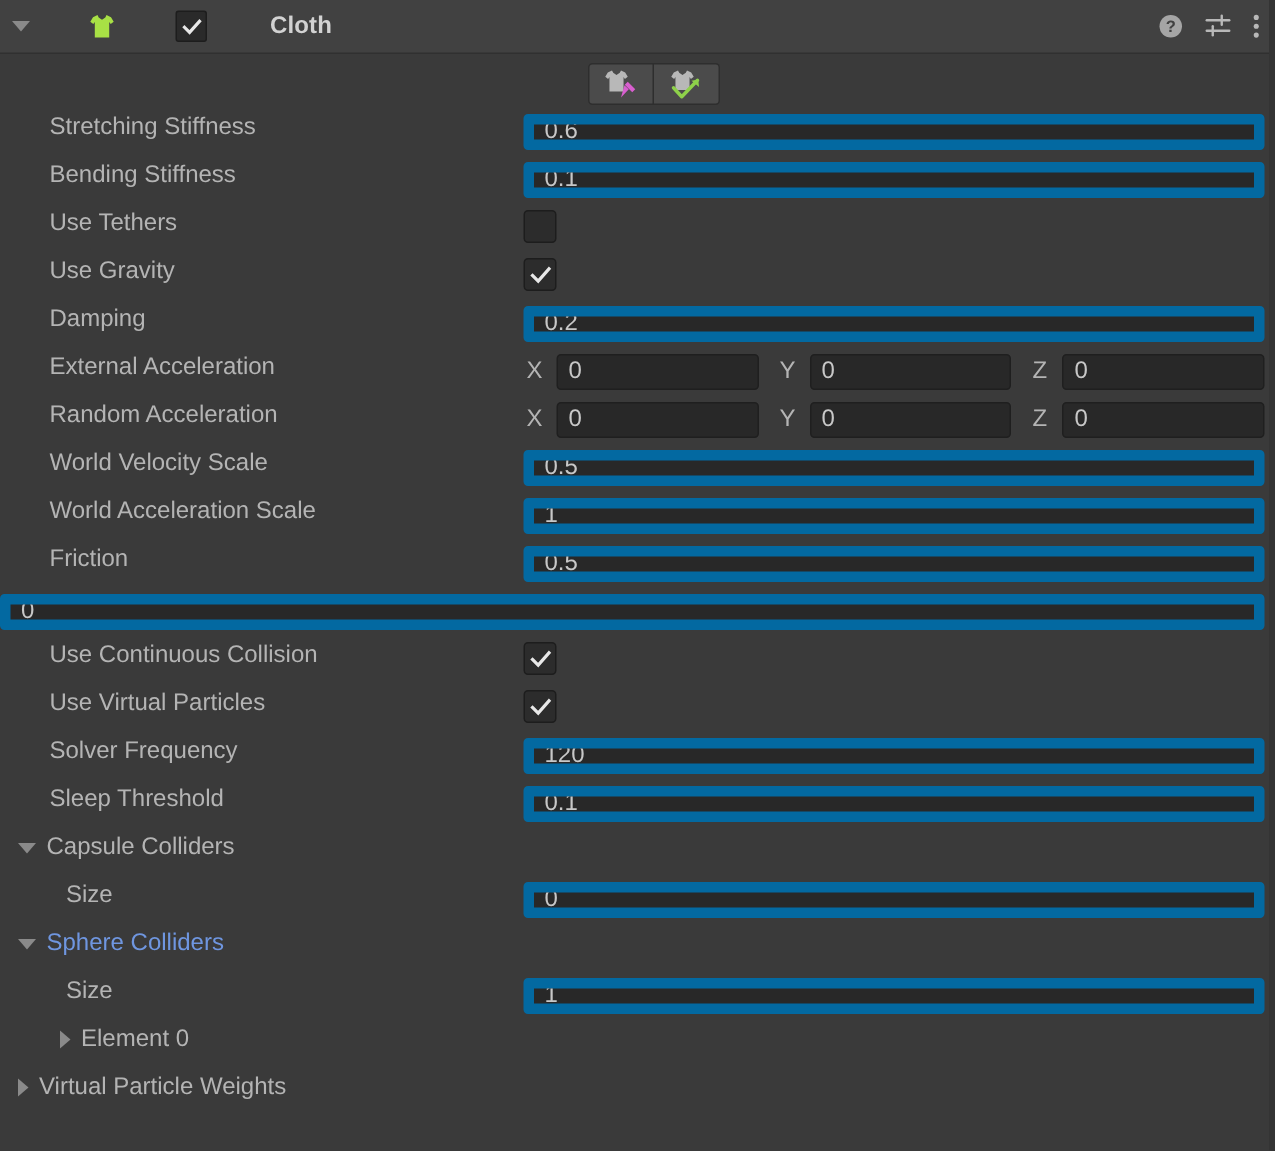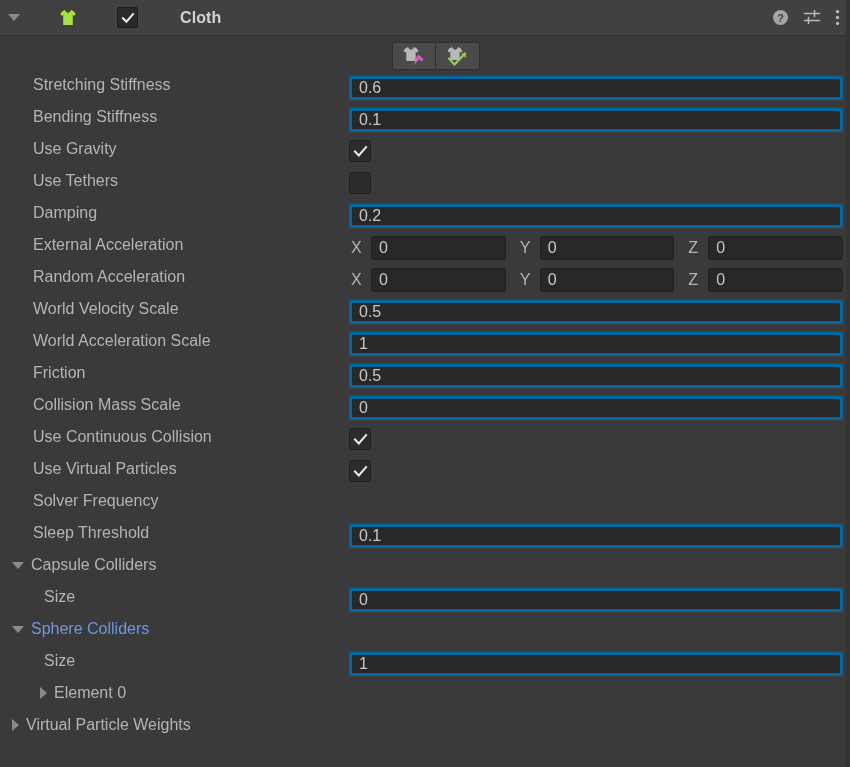--- a/index.html
+++ b/index.html
@@ -121,21 +121,21 @@
   .label.foldout-indent {
     padding-left: 40px;
     display: flex;
     align-items: center;
   }
   .label.foldout-indent .foldout-tri { margin-right: 7px; }
 
   .field {
     height: 24px;
     background: #282828;
-    border: 3px solid #0369a1;
+    border: 7px solid #0369a1;
     border-radius: 3px;
     box-sizing: border-box;
     display: flex;
     align-items: center;
     padding-left: 7px;
     font-size: 16px;
     color: #c8c8c8;
     flex: 1 1 auto;
     margin-right: 7px;
     overflow: hidden;
@@ -261,30 +261,30 @@
   <div class="rows" id="rows">
       <div class="row">
         <div class="label">Stretching Stiffness</div>
         <div class="field">0.6</div>
       </div>
       <div class="row">
         <div class="label">Bending Stiffness</div>
         <div class="field">0.1</div>
       </div>
       <div class="row">
+        <div class="label">Use Tethers</div>
+        <div class="checkbox"></div>
+      </div>
+      <div class="row">
         <div class="label">Use Gravity</div>
         <div class="checkbox">
           <svg width="15" height="15" viewBox="0 0 15 15">
             <path d="M2 7.6 L5.8 11.4 L13 3.2" stroke="#e8e8e8" stroke-width="2.1" fill="none" stroke-linecap="square"></path>
           </svg>
         </div>
-      </div>
-      <div class="row">
-        <div class="label">Use Tethers</div>
-        <div class="checkbox"></div>
       </div>
       <div class="row">
         <div class="label">Damping</div>
         <div class="field">0.2</div>
       </div>
       <div class="row">
         <div class="label">External Acceleration</div>
         <div class="vec">
           <span class="vec-axis">X</span>
           <div class="vec-field">0</div>
@@ -311,41 +311,41 @@
       </div>
       <div class="row">
         <div class="label">World Acceleration Scale</div>
         <div class="field">1</div>
       </div>
       <div class="row">
         <div class="label">Friction</div>
         <div class="field">0.5</div>
       </div>
       <div class="row">
-        <div class="label">Collision Mass Scale</div>
         <div class="field">0</div>
       </div>
       <div class="row">
         <div class="label">Use Continuous Collision</div>
         <div class="checkbox">
           <svg width="15" height="15" viewBox="0 0 15 15">
             <path d="M2 7.6 L5.8 11.4 L13 3.2" stroke="#e8e8e8" stroke-width="2.1" fill="none" stroke-linecap="square"></path>
           </svg>
         </div>
       </div>
       <div class="row">
         <div class="label">Use Virtual Particles</div>
         <div class="checkbox">
           <svg width="15" height="15" viewBox="0 0 15 15">
             <path d="M2 7.6 L5.8 11.4 L13 3.2" stroke="#e8e8e8" stroke-width="2.1" fill="none" stroke-linecap="square"></path>
           </svg>
         </div>
       </div>
       <div class="row">
         <div class="label">Solver Frequency</div>
+        <div class="field">120</div>
       </div>
       <div class="row">
         <div class="label">Sleep Threshold</div>
         <div class="field">0.1</div>
       </div>
       <div class="row">
         <div class="label foldout">
           <div class="foldout-tri"></div>
           <span>Capsule Colliders</span>
         </div>

